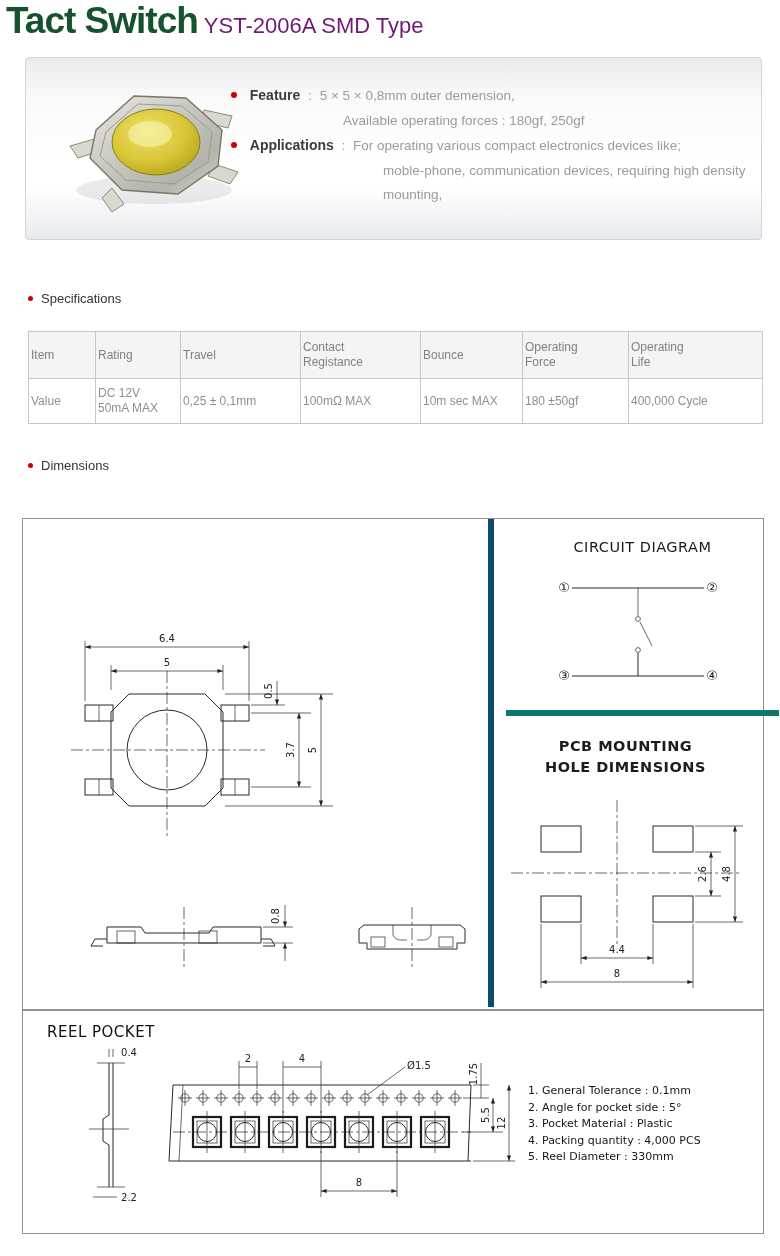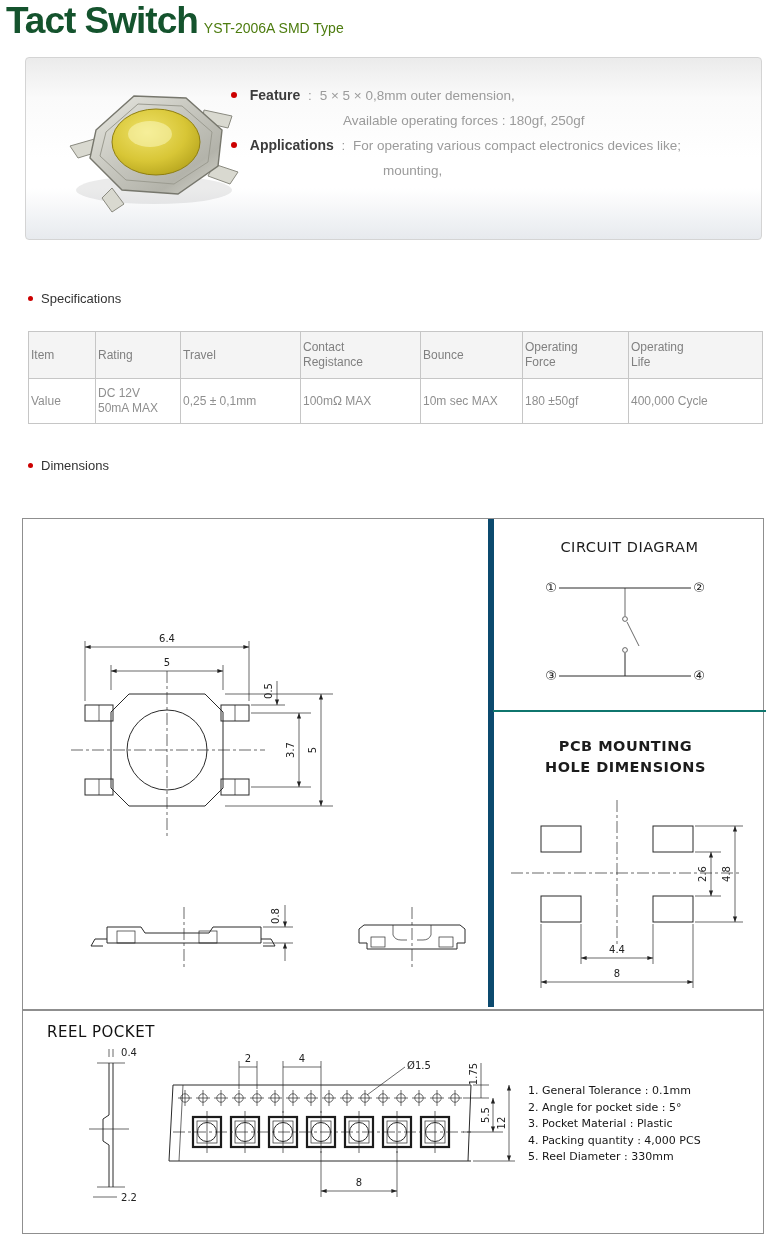--- a/index.html
+++ b/index.html
@@ -2,21 +2,21 @@
 <html><head>
 <meta charset="utf-8">
 <style>
   html,body{margin:0;padding:0;background:#ffffff;}
   .page{position:relative;width:780px;height:1256px;background:#fff;
         font-family:"Liberation Sans",sans-serif;overflow:hidden;}
 
   
   .hdr{position:absolute;left:6px;top:0px;white-space:nowrap;}
   .title{font-size:37px;font-weight:600;color:#14532d;letter-spacing:-1px;}
-  .subtitle{font-size:14px;font-weight:400;color:#4d7c0f;margin-left:6px;}
+  .subtitle{font-size:22px;font-weight:400;color:#701a75;margin-left:6px;}
 
   
   .banner{position:absolute;left:25px;top:57px;width:735px;height:181px;
           border:1px solid #d4d4d4;border-radius:4px;
           background:linear-gradient(#ebebeb 0%,#fafafa 22%,#ffffff 55%,#ffffff 72%,#e7eaee 100%);}
   .photo{position:absolute;left:28px;top:14px;width:200px;height:152px;}
   .ovtext{position:absolute;left:205px;top:25px;font-size:13.5px;color:#9b9b9b;line-height:24.5px;}
   .ov-label{font-weight:700;color:#3c3c3c;font-size:14px;}
   .ov-sep{color:#9b9b9b;padding:0 4px;}
   .bullet{display:inline-block;width:6px;height:6px;border-radius:50%;background:#cc0000;
@@ -33,21 +33,21 @@
               table-layout:fixed;font-size:12px;color:#8f8f8f;text-align:left;margin-top:20px;}
   .spec-table th,.spec-table td{border:1px solid #c6c6c6;white-space:pre-line;
               font-weight:400;line-height:15px;padding:0 2px;}
   .spec-table th{background:#f4f4f4;height:46px;color:#808080;}
   .spec-table td{background:#fff;height:44px;}
 
   
   .dim-box{position:absolute;left:22px;top:518px;width:740px;height:490px;border:1px solid #8f8f8f;}
   .dim-left{position:absolute;left:0;top:0;width:465px;height:488px;border-right:6px solid #0c4a6e;}
   .dim-right{position:absolute;left:466px;top:0;width:273px;height:488px;}
-  .panel-circuit{position:absolute;left:4px;top:0;width:273px;height:191px;border-bottom:2px solid #0f766e;}
+  .panel-circuit{position:absolute;left:17px;top:0;width:273px;height:191px;border-bottom:6px solid #0f766e;}
   .panel-pcb{position:absolute;left:0;top:192px;width:273px;height:296px;}
   .panel-title{font-family:"DejaVu Sans",sans-serif;font-size:14.5px;color:#1c1c1c;
                text-align:center;letter-spacing:0.5px;white-space:pre-line;line-height:21px;}
   .ct-title{margin-top:18px;}
   .pcb-title{margin-top:25px;font-weight:bold;}
 
   .reel-box{position:absolute;left:22px;top:1010px;width:740px;height:222px;border:1px solid #8f8f8f;}
   .reel-title{position:absolute;left:24px;top:12px;font-family:"DejaVu Sans",sans-serif;
               font-size:15px;color:#111;letter-spacing:0.5px;}
   .reel-notes{position:absolute;left:505px;top:72px;width:230px;
@@ -108,20 +108,21 @@
         <span class="ov-sep">:</span>
         <span>5 × 5 × 0,8mm outer demension,</span>
       </div>
       <div class="indent1">Available operating forces : 180gf, 250gf</div>
       <div>
         <span class="bullet"></span>
         <span class="ov-label">Applications</span>
         <span class="ov-sep">:</span>
         <span>For operating various compact electronics devices like;</span>
       </div>
+      <div class="indent2">moble-phone, communication devices, requiring high density</div>
       <div class="indent2">mounting,</div>
     </div>
   </div>
 
   <div class="section-label" style="top:291px;">
     <span class="bullet"></span><span>Specifications</span>
   </div>
 
   <table class="spec-table">
     <colgroup>

